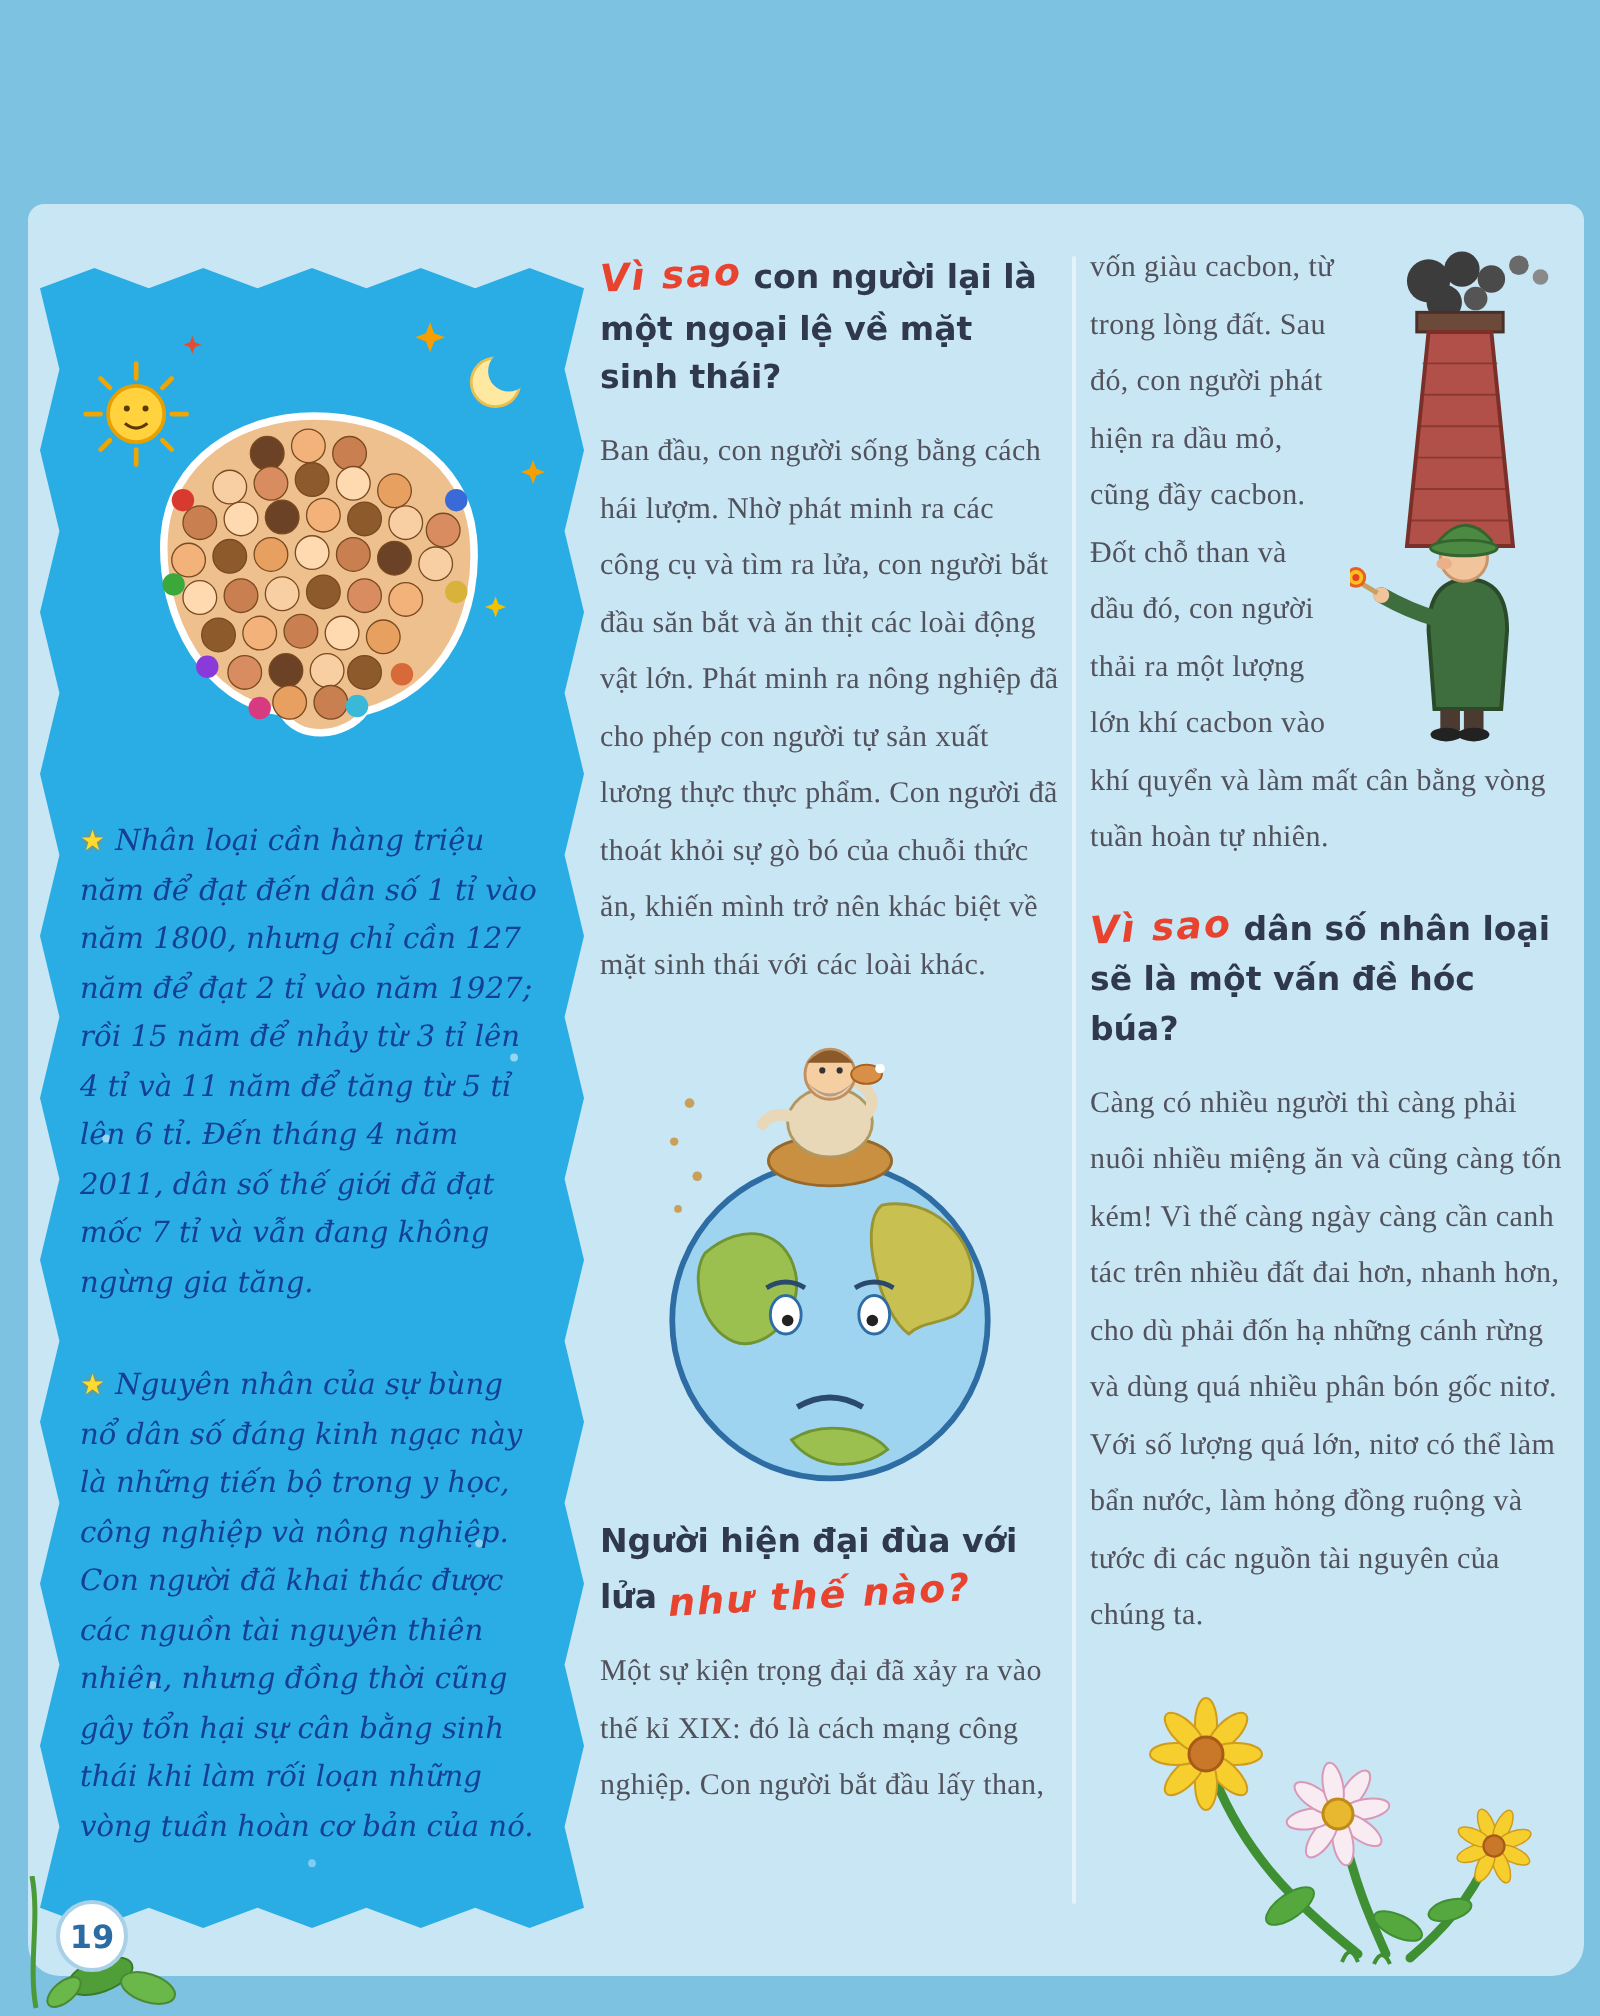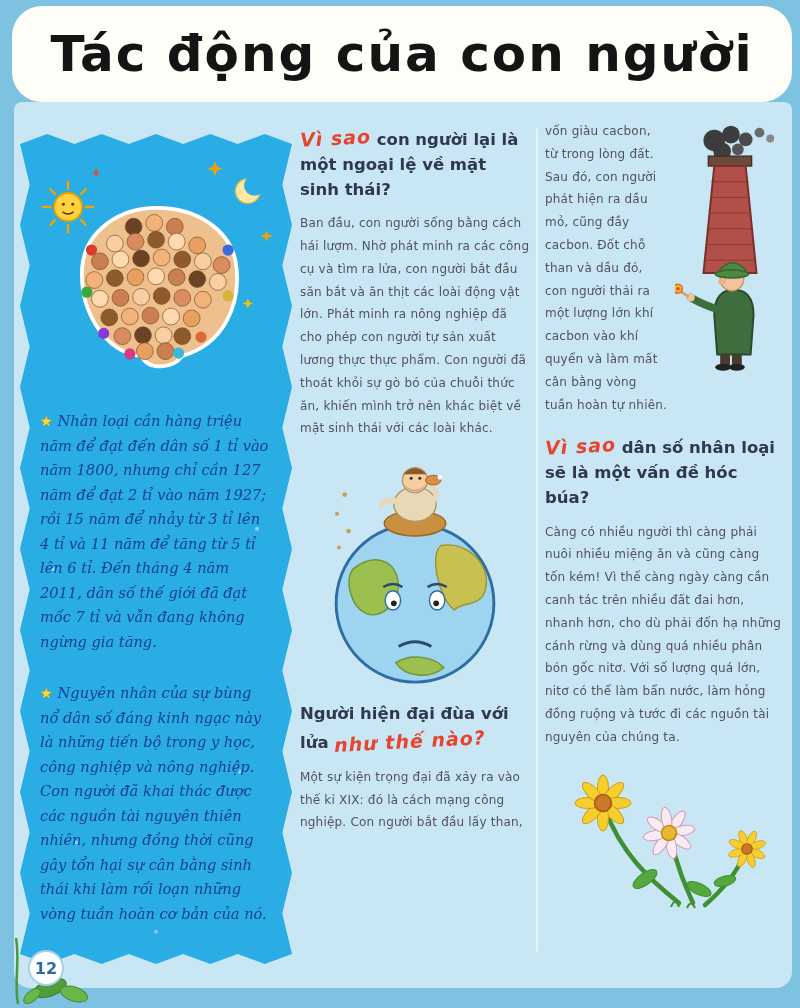--- a/index.html
+++ b/index.html
@@ -29,21 +29,21 @@
   
   .col { position:absolute; top:120px; }
   .col.middle { left:300px; width:230px; }
   .col.right  { left:545px; width:238px; }
   .divider { position:absolute; left:536px; top:128px; width:2px; height:824px;
              background:rgba(255,255,255,.5); border-radius:2px; }
 
   h2.q { font-size:16.5px; font-weight:700; color:#30384e; line-height:1.5; margin:4px 0 10px 0; }
   .red { color:#e8432e; font-style:italic; font-weight:700; font-size:19px;
          display:inline-block; transform:rotate(-3deg); letter-spacing:1px; }
-  .body-p { font-size:12px; line-height:1.9; color:#52525c; letter-spacing:.2px; margin-bottom:12px; }
+  .body-p { font-size:15px; line-height:1.9; color:#52525c; letter-spacing:.2px; margin-bottom:12px;font-family:Liberation Serif, serif; }
 
   .globe-wrap { margin:6px auto 10px auto; display:block; }
   .chimney { float:right; width:108px; height:252px; margin:0 0 4px 8px; }
   .clear { clear:both; }
   .flowers { display:block; margin:10px 0 0 8px; }
 
   
   .pagenum { position:absolute; left:12px; top:938px; width:98px; height:68px; }
   .pagenum svg { position:absolute; left:0; top:0; }
   .pagenum .num { position:absolute; left:16px; top:12px; width:36px; height:36px;
@@ -51,23 +51,20 @@
                   display:flex; align-items:center; justify-content:center;
                   font-size:16px; font-weight:700; color:#2b6ca3; }
 </style>
 </head>
 <body>
 
 <div class="page">
 
   <div class="content-bg"></div>
 
-  <div class="header">
-    <h1>Tác động của con người</h1>
-  </div>
 
   <aside class="sidebar">
     <svg class="sidebar-bg" viewBox="0 0 280 820" preserveAspectRatio="none">
       <path fill="#2aade5" d="M0 10 L28 0 L56 10 L84 0 L112 10 L140 0 L168 10 L196 0 L224 10 L252 0 L280 10 L270 50 L280 90 L270 130 L280 170 L270 210 L280 250 L270 290 L280 330 L270 370 L280 410 L270 450 L280 490 L270 530 L280 570 L270 610 L280 650 L270 690 L280 730 L270 770 L280 810 L252 820 L224 810 L196 820 L168 810 L140 820 L112 810 L84 820 L56 810 L28 820 L0 810 L10 770 L0 730 L10 690 L0 650 L10 610 L0 570 L10 530 L0 490 L10 450 L0 410 L10 370 L0 330 L10 290 L0 250 L10 210 L0 170 L10 130 L0 90 L10 50 Z"></path>
       <circle cx="34" cy="430" r="2" fill="#ffffff" opacity=".5"></circle>
       <circle cx="244" cy="390" r="2" fill="#ffffff" opacity=".5"></circle>
       <circle cx="58" cy="700" r="2" fill="#ffffff" opacity=".45"></circle>
       <circle cx="226" cy="630" r="2" fill="#ffffff" opacity=".45"></circle>
       <circle cx="140" cy="788" r="2" fill="#ffffff" opacity=".4"></circle>
     </svg>
@@ -325,16 +322,16 @@
     </svg>
   </section>
 
   <div class="pagenum">
     <svg width="98" height="68" viewBox="0 0 98 68">
       <path d="M6,66 C2,44 8,22 4,0" stroke="#4a9a3a" stroke-width="2.5" fill="none"></path>
       <ellipse cx="38" cy="50" rx="17" ry="8" fill="#4f9e38" stroke="#3a7a28" transform="rotate(-20 38 50)"></ellipse>
       <ellipse cx="62" cy="56" rx="14" ry="7" fill="#6ab84a" stroke="#4a8a34" transform="rotate(18 62 56)"></ellipse>
       <ellipse cx="20" cy="58" rx="10" ry="5" fill="#6ab84a" stroke="#4a8a34" transform="rotate(-40 20 58)"></ellipse>
     </svg>
-    <span class="num">12</span>
+    <span class="num">19</span>
   </div>
 
 </div>
 
 </body></html>

